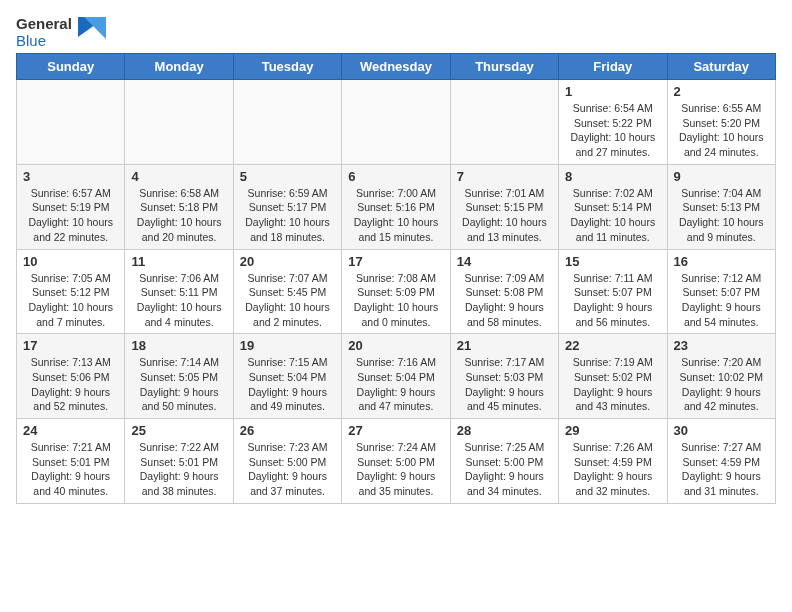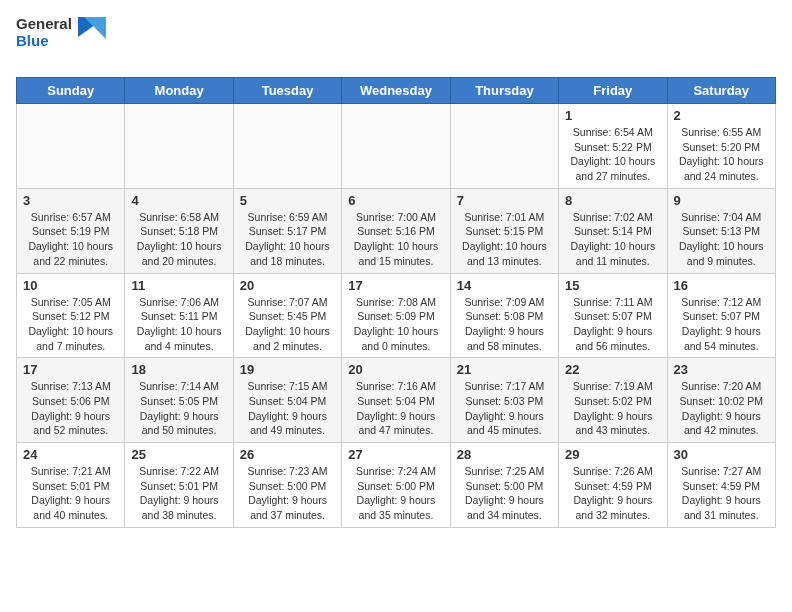--- a/index.html
+++ b/index.html
@@ -7,21 +7,21 @@
       font-family: Arial, sans-serif;
       background: #fff;
       width: 792px;
       min-height: 612px;
       padding: 16px;
     }
     .header {
       display: flex;
       justify-content: space-between;
       align-items: flex-start;
-      margin-bottom: 28px;
+      margin-bottom: 4px;
     }
     .logo {
       display: flex;
       align-items: center;
       gap: 4px;
     }
     .title-section {
       text-align: right;
     }
     .month-title {
@@ -78,21 +78,21 @@
       background: #f9f9f9 !important;
     }
   </style>
 </head>
 <body>
 
 <div class="header">
   <div class="logo">
   <div style="display:flex;flex-direction:column;line-height:1.1;">
     <span style="font-size:15px;font-weight:bold;color:#333;">General</span>
-    <span style="font-size:15px;font-weight:bold;color:#1a6bbf;">Blue</span>
+    <span style="font-size:15px;font-weight:normal;color:#1a6bbf;">Blue</span>
   </div>
   <svg width="28" height="28" viewBox="0 0 28 28" style="margin-left:2px;margin-top:-4px;">
     <polygon points="0,0 28,0 0,20" fill="#1a6bbf"></polygon>
     <polygon points="6,0 28,0 28,22" fill="#4a9de0"></polygon>
   </svg>
 </div>
   <div class="title-section">
     <div class="month-title"></div>
     <div class="location"></div>
   </div>

